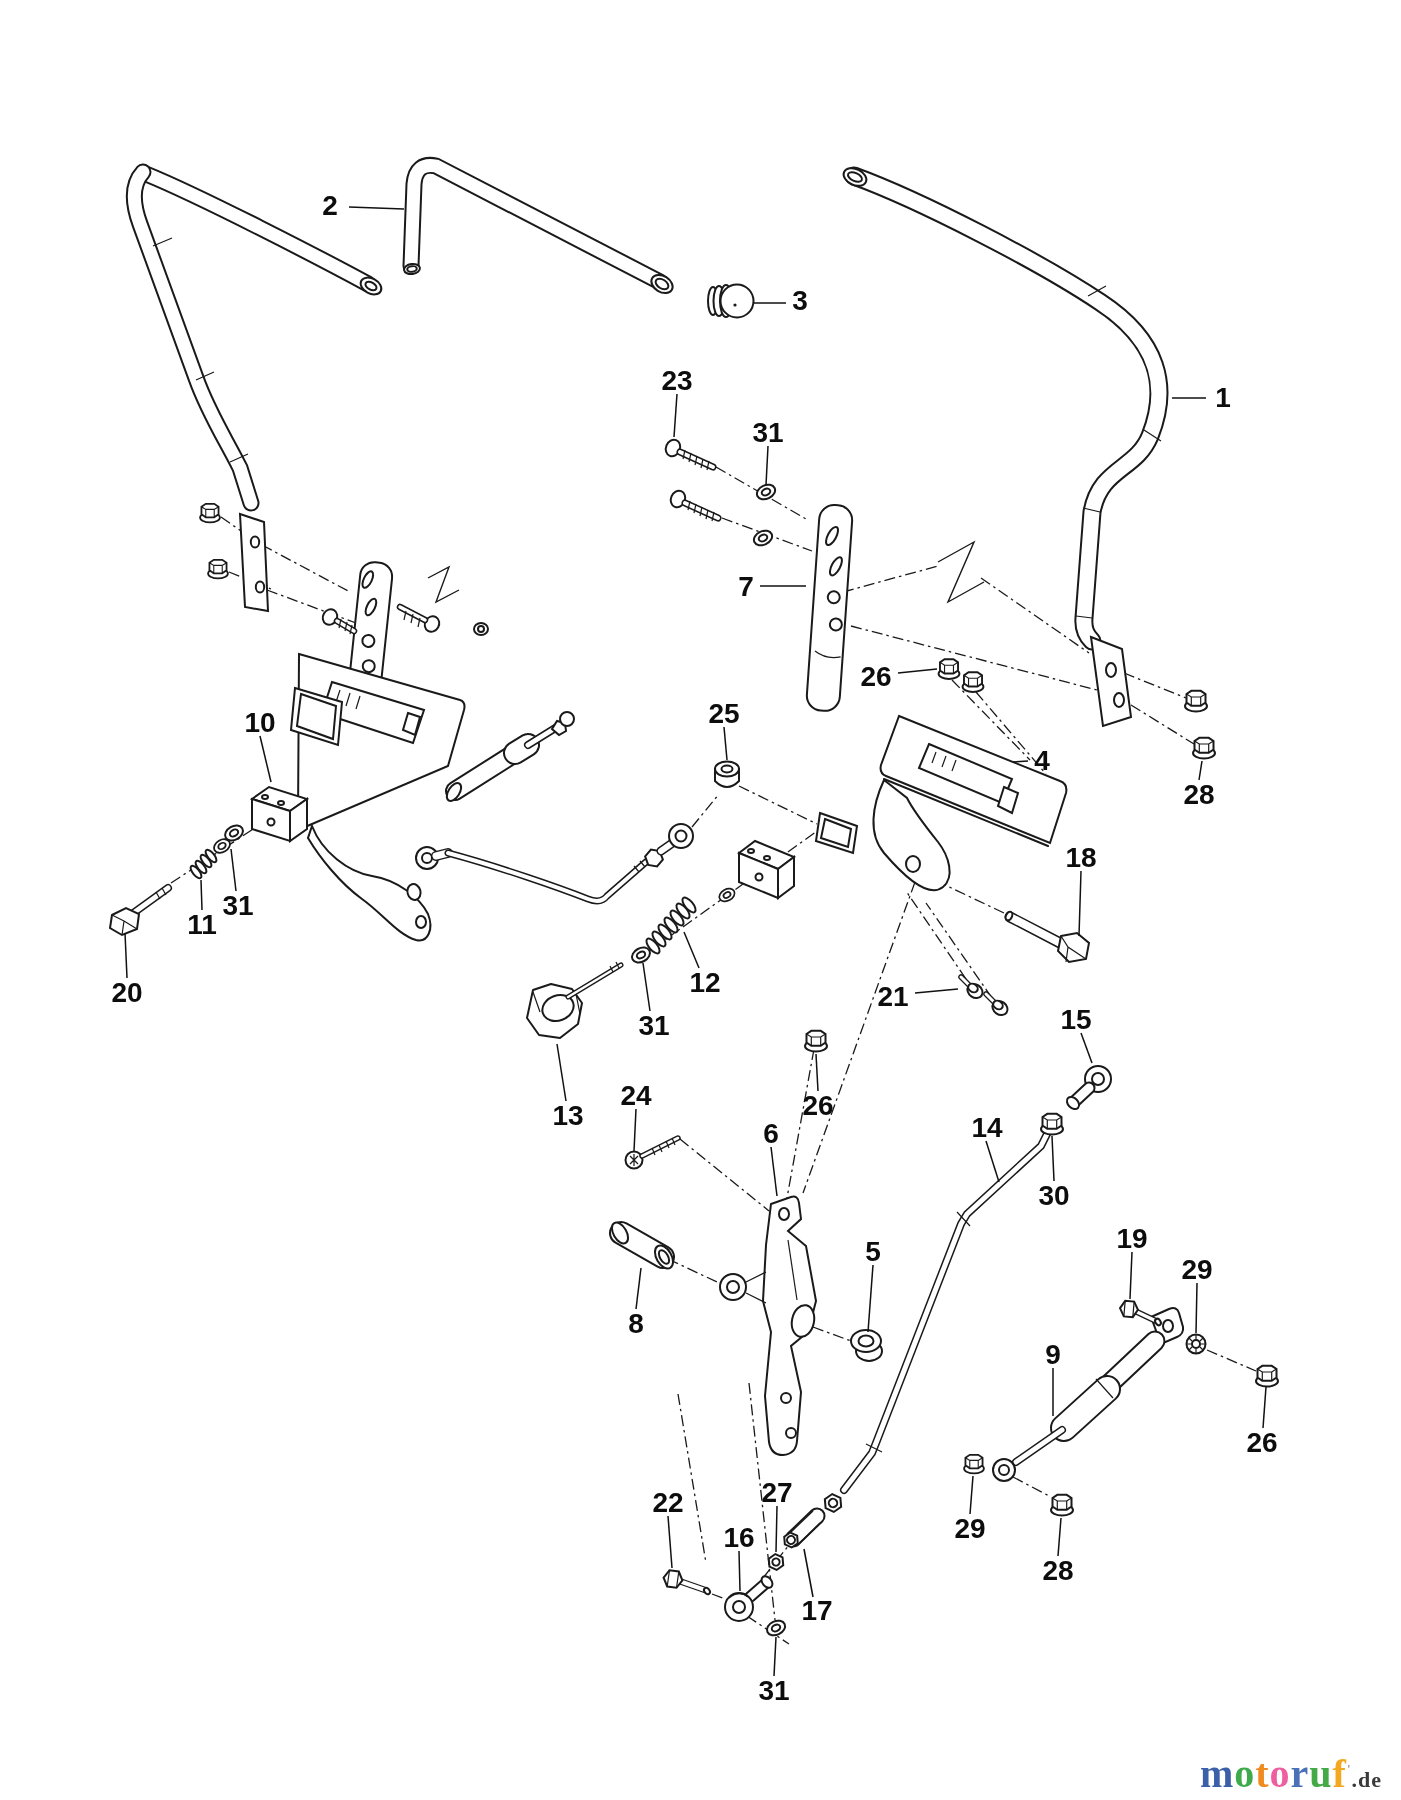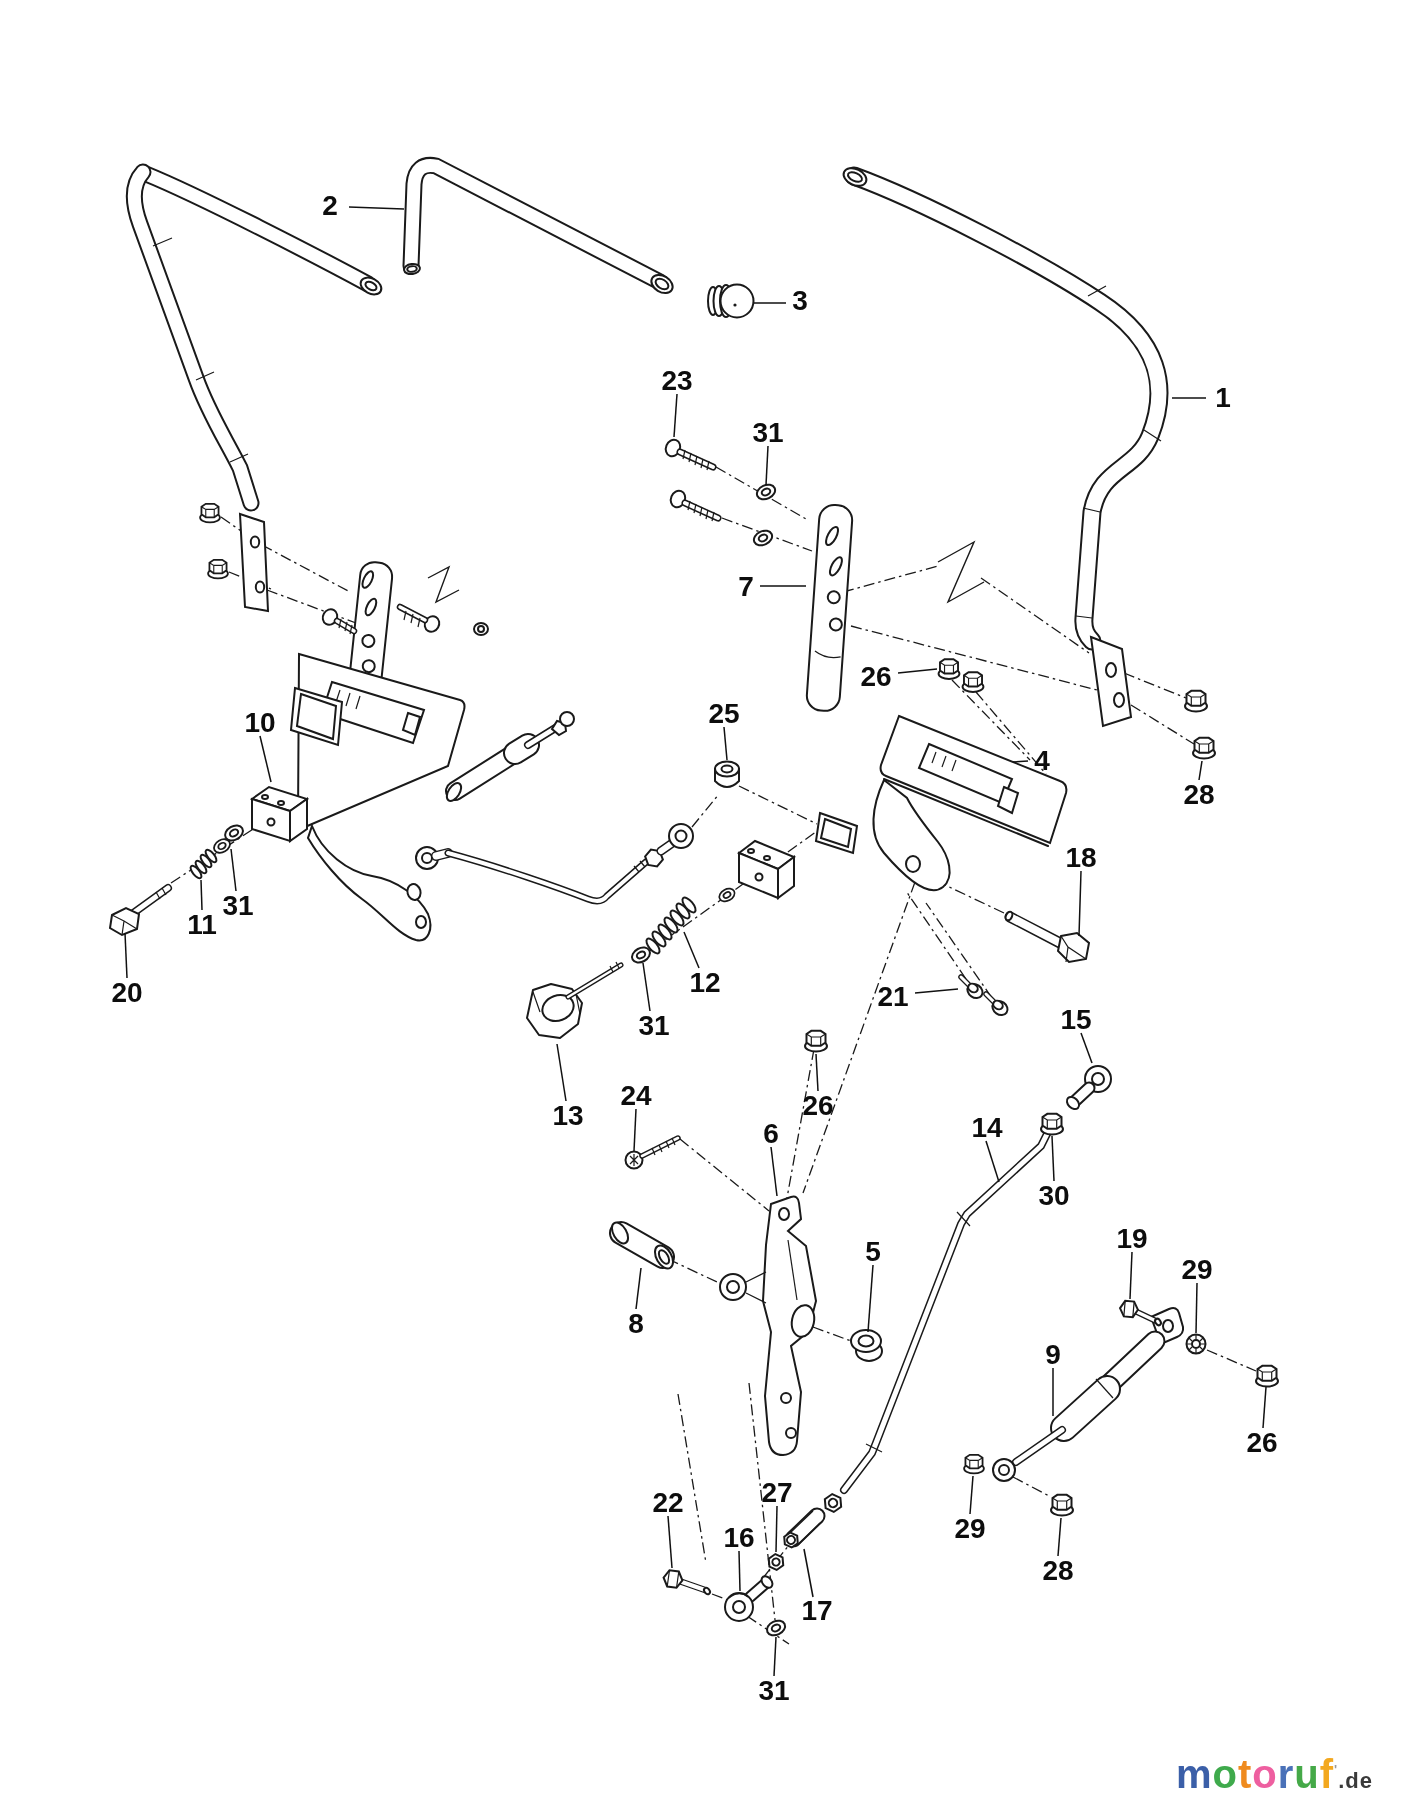--- a/index.html
+++ b/index.html
@@ -10,21 +10,21 @@
   .fw{fill:#ffffff;stroke:#1a1a1a;stroke-width:2;}
   .thin{fill:none;stroke:#1a1a1a;stroke-width:1.2;}
   .ln{fill:none;stroke:#1a1a1a;stroke-width:2;stroke-linecap:round;stroke-linejoin:round;}
   .tO{fill:none;stroke:#1a1a1a;stroke-linecap:round;}
   .tI{fill:none;stroke:#ffffff;stroke-linecap:round;}
   .dd{fill:none;stroke:#1a1a1a;stroke-width:1.3;stroke-dasharray:11 4 2.5 4;}
   .zz{fill:none;stroke:#1a1a1a;stroke-width:1.4;}
   .leader{stroke:#111111;stroke-width:1.5;}
   .callout-text{font-family:"Liberation Sans",sans-serif;font-size:28px;font-weight:bold;fill:#0d0d0d;}
   
-  .logo{position:absolute;right:28px;bottom:6px;font-family:Liberation Sans, sans-serif;
+  .logo{position:absolute;right:19px;bottom:6px;font-family:Liberation Serif, serif;
         font-weight:bold;font-size:40px;letter-spacing:1px;line-height:1;}
   .logo .tld{font-size:22px;font-weight:bold;}
   .logo .mark{font-size:13px;color:#9a9a9a;vertical-align:super;}
 </style>
 </head>
 <body>
 
 <div class="canvas">
 <svg id="diagram" width="1401" height="1800" viewBox="0 0 1401 1800">
 

